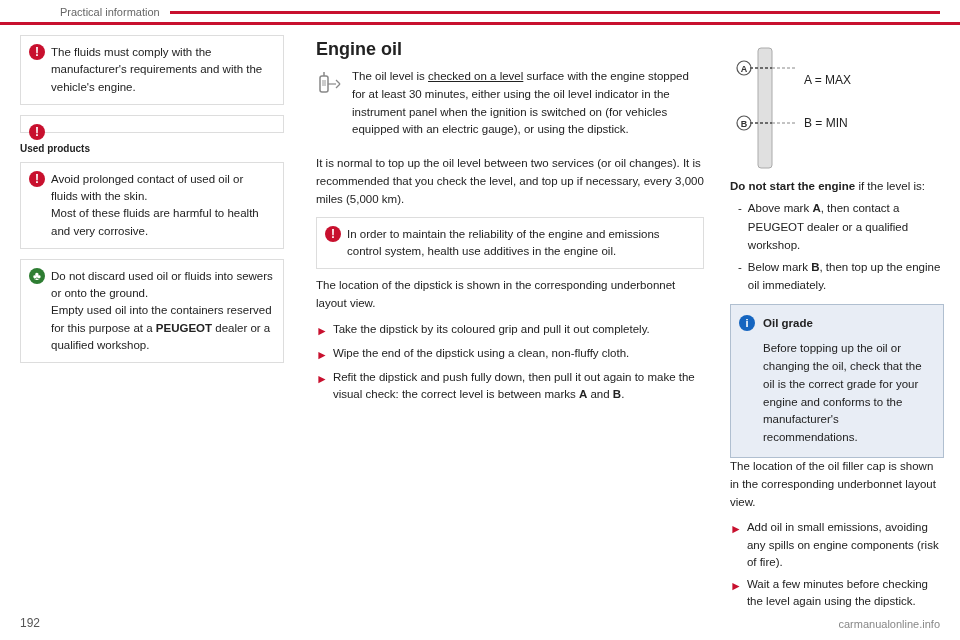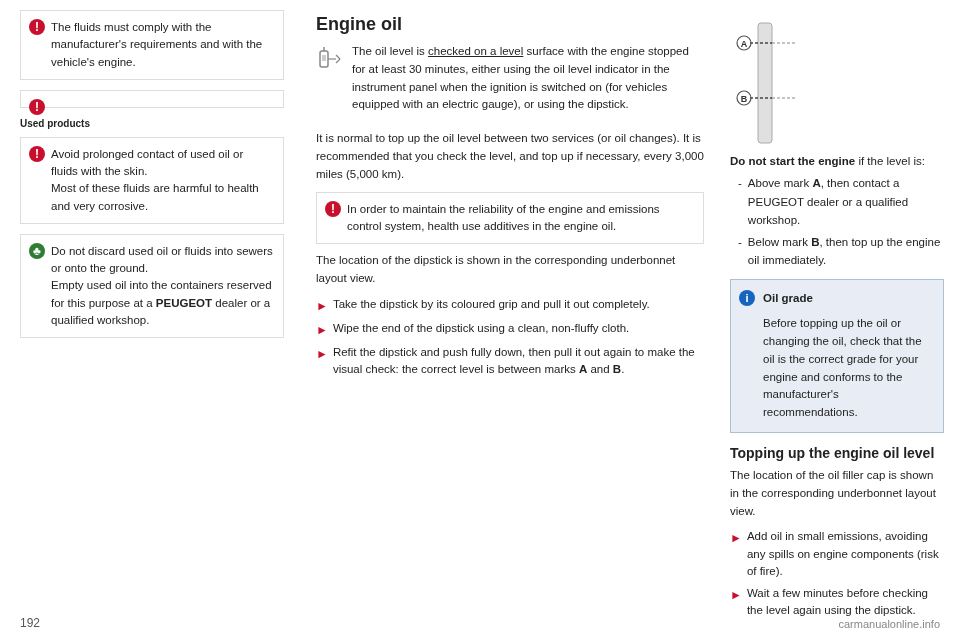--- a/index.html
+++ b/index.html
@@ -193,20 +193,24 @@
       float: left;
       margin-right: 8px;
       margin-top: 2px;
     }
   </style>
 </head>
 <body>
 
 <div class="page-wrapper">
 
+  <div class="page-header">
+    <span>Practical information</span>
+    <div class="page-header-bar"></div>
+  </div>
 
   <div class="main-layout">
 
     <div class="left-col">
 
       <div class="warning-box">
         <div class="warning-icon red">
           <span>!</span>
         </div>
         <span>The fluids must comply with the manufacturer's requirements and with the vehicle's engine.</span>
@@ -298,20 +302,24 @@
             <circle cx="14" cy="25" r="7" fill="none" stroke="#555" stroke-width="1.2"></circle>
             <text x="14" y="29" text-anchor="middle" font-size="9" font-weight="bold" fill="#333">A</text>
 
             <circle cx="14" cy="80" r="7" fill="none" stroke="#555" stroke-width="1.2"></circle>
             <text x="14" y="84" text-anchor="middle" font-size="9" font-weight="bold" fill="#333">B</text>
 
             <line x1="42" y1="25" x2="65" y2="25" stroke="#888" stroke-width="1" stroke-dasharray="3,2"></line>
             <line x1="42" y1="80" x2="65" y2="80" stroke="#888" stroke-width="1" stroke-dasharray="3,2"></line>
           </svg>
 
+          <div style="padding-left:4px; padding-top:16px; font-size:12px; line-height:3.6;">
+            <div>A = MAX</div>
+            <div>B = MIN</div>
+          </div>
         </div>
       </div>
 
       <div class="do-not-start">
         <p><span class="bold">Do not start the engine</span> if the level is:</p>
         <div class="dash-item" style="margin-top:4px;">
           <span class="dash">-</span>
           <span>Above mark <strong>A</strong>, then contact a PEUGEOT dealer or a qualified workshop.</span>
         </div>
         <div class="dash-item" style="margin-top:2px;">
@@ -321,21 +329,20 @@
       </div>
 
       <div class="oil-grade-box">
         <div class="info-icon">
           <span>i</span>
         </div>
         <div class="bold" style="margin-bottom:7px;">Oil grade</div>
         <span>Before topping up the oil or changing the oil, check that the oil is the correct grade for your engine and conforms to the manufacturer's recommendations.</span>
       </div>
 
-      <div class="sub-heading" style="margin-top:12px;">Topping up the engine oil level</div>
 
       <p class="paragraph">The location of the oil filler cap is shown in the corresponding underbonnet layout view.</p>
 
       <div class="step-item">
         <span class="step-arrow">►</span>
         <span>Add oil in small emissions, avoiding any spills on engine components (risk of fire).</span>
       </div>
       <div class="step-item">
         <span class="step-arrow">►</span>
         <span>Wait a few minutes before checking the level again using the dipstick.</span>

